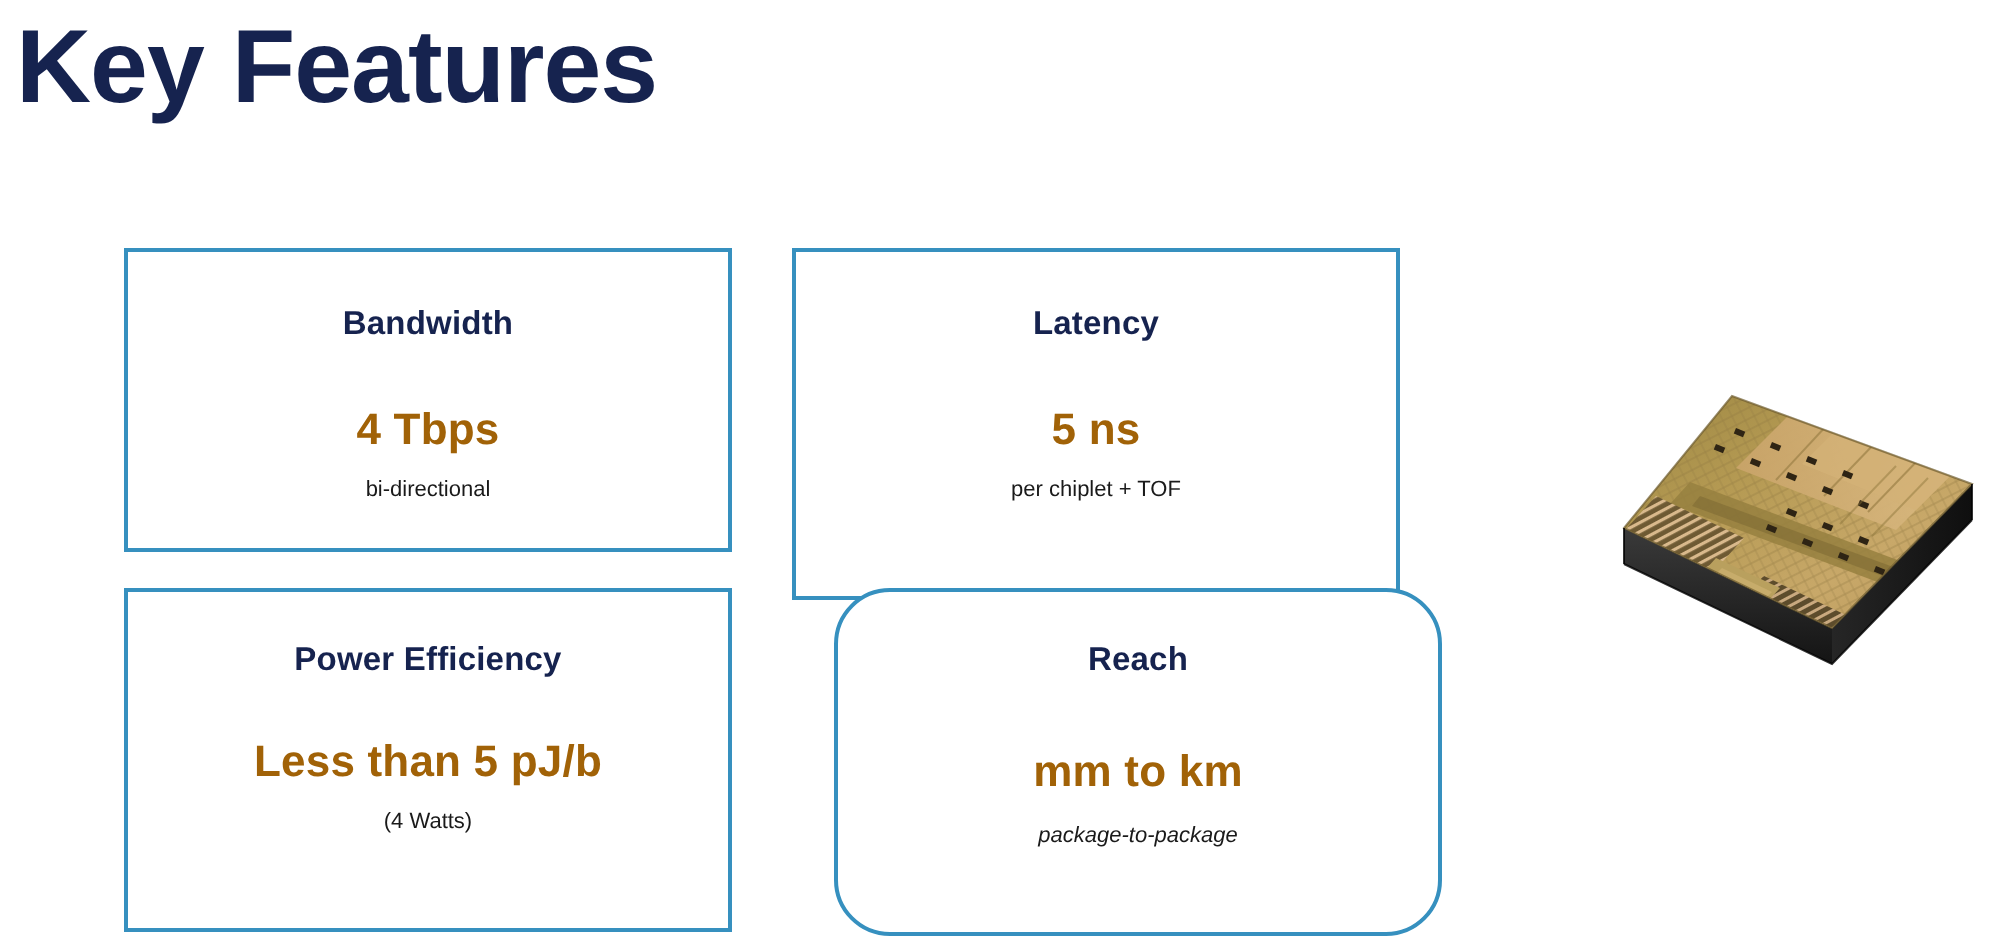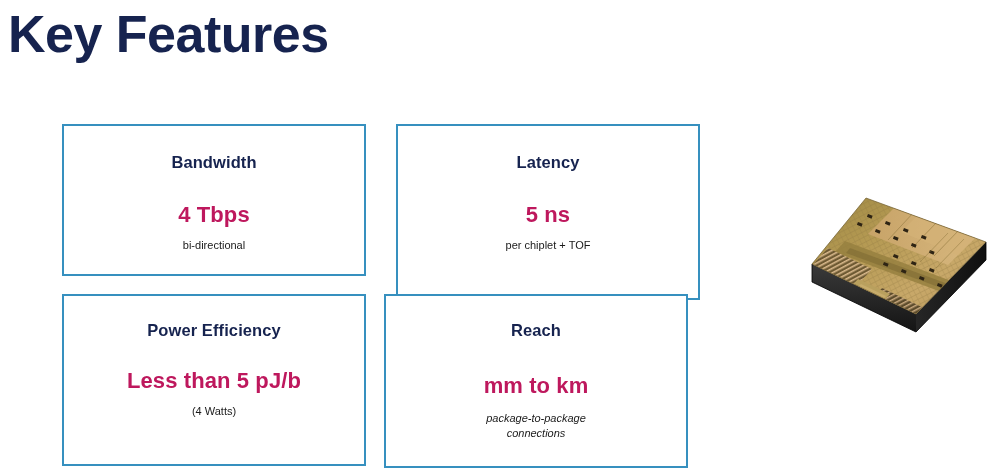--- a/index.html
+++ b/index.html
@@ -41,38 +41,38 @@
     text-align: center;
   }
   .card-heading {
     color: #16234f;
     font-size: 16.5px;
     font-weight: bold;
     letter-spacing: 0.1px;
     line-height: 1.2;
   }
   .card-value {
-    color: #be185d;
+    color: #a16207;
     font-size: 22px;
     font-weight: bold;
     letter-spacing: 0.1px;
     line-height: 1.2;
   }
   .card-note {
     color: #1a1a1a;
     font-size: 11px;
     font-weight: normal;
     line-height: 1.32;
   }
 
   
   #card-bandwidth        { left: 62px;  top: 124px; width: 304px; height: 152px; }
   #card-latency          { left: 396px; top: 124px; width: 304px; height: 176px; }
   #card-power-efficiency { left: 62px;  top: 294px; width: 304px; height: 172px; }
-  #card-reach            { left: 384px; top: 294px; width: 304px; height: 174px; }
+  #card-reach            { left: 417px; top: 294px; width: 304px; height: 174px; border-radius: 28px; }
 
   #card-bandwidth .card-heading        { margin-top: 27px; }
   #card-bandwidth .card-value          { margin-top: 29px; }
   #card-bandwidth .card-note           { margin-top: 10px; }
 
   #card-latency .card-heading          { margin-top: 27px; }
   #card-latency .card-value            { margin-top: 29px; }
   #card-latency .card-note             { margin-top: 10px; }
 
   #card-power-efficiency .card-heading { margin-top: 25px; }
@@ -114,21 +114,20 @@
   <div class="card-heading">Power Efficiency</div>
   <div class="card-value">Less than 5 pJ/b</div>
   <div class="card-note">(4 Watts)</div>
 </div>
 
 <div class="card" id="card-reach">
   <div class="card-heading">Reach</div>
   <div class="card-value">mm to km</div>
   <div class="card-note">
     <div>package-to-package</div>
-    <div>connections</div>
   </div>
 </div>
 
 <div class="chip-figure">
   <svg width="196" height="150" viewBox="0 0 196 150" xmlns="http://www.w3.org/2000/svg">
     <defs>
       <linearGradient id="topGold" x1="0" y1="0" x2="1" y2="1">
         <stop offset="0%" stop-color="#9c8742"></stop>
         <stop offset="35%" stop-color="#b59a53"></stop>
         <stop offset="70%" stop-color="#c8a869"></stop>

